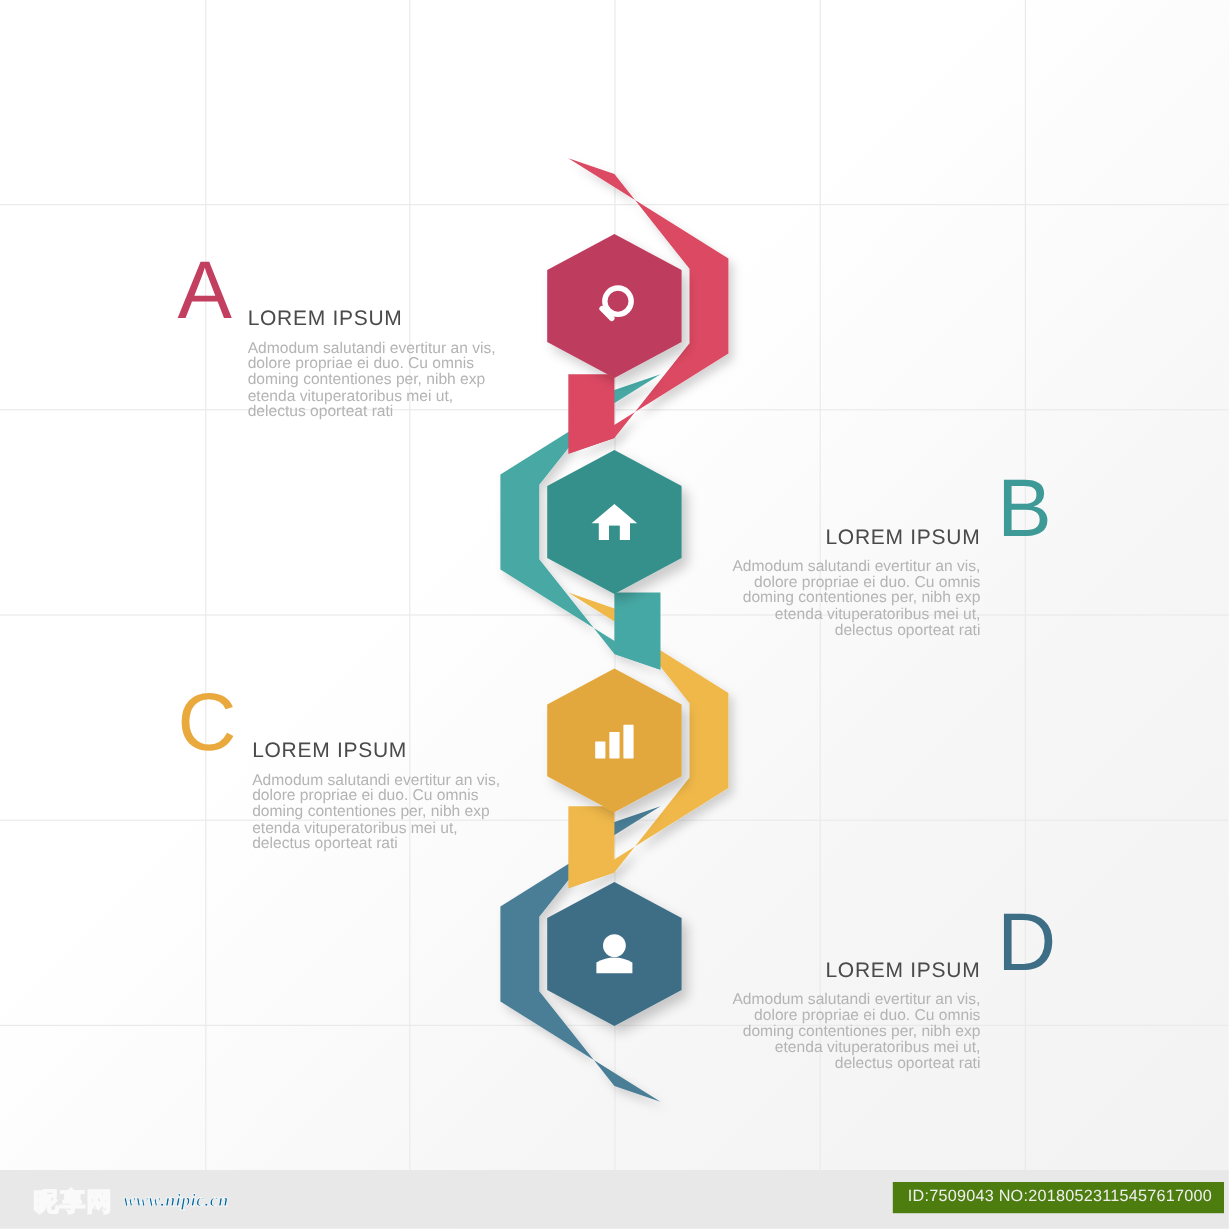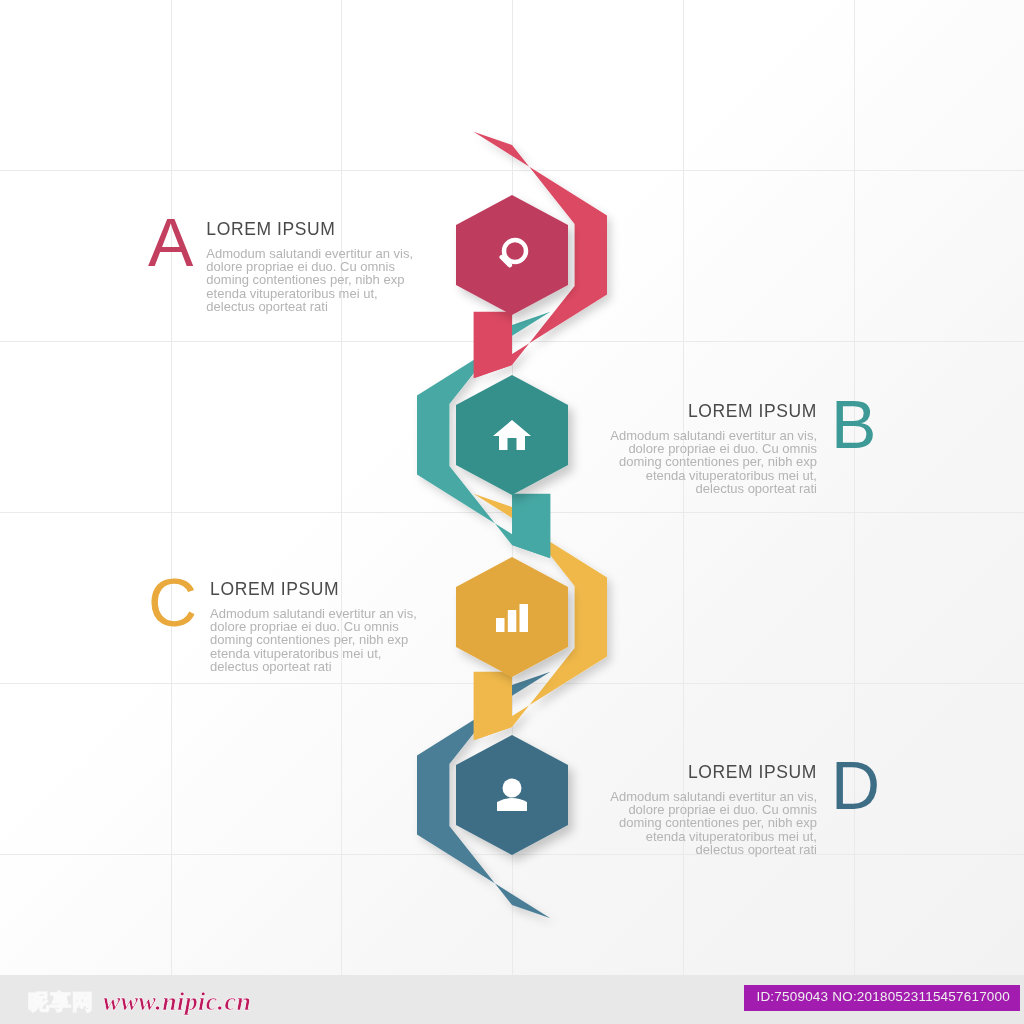--- a/index.html
+++ b/index.html
@@ -28,21 +28,21 @@
   
   .entry { position:absolute; display:flex; align-items:flex-start; }
   .entry-letter {
     font-size:68px;
     line-height:58px;
     font-weight:400;
     letter-spacing:-1px;
     margin-right:14px;
     font-family:"Liberation Sans", sans-serif;
   }
-  .entry-body { padding-top:6px; }
+  .entry-body { padding-top:6px;margin-top:36px; }
   .entry-title {
     font-size:17.5px;
     letter-spacing:0.6px;
     color:#4a4a4a;
     font-weight:400;
     margin-bottom:7px;
     white-space:nowrap;
   }
   .entry-desc {
     font-size:13px;
@@ -66,28 +66,28 @@
     position:absolute; left:0; top:975px; width:1024px; height:49px;
     background:#e8e8e8;
   }
   #watermark { position:absolute; left:28px; top:12px; display:flex; align-items:center; }
   .wm-cn {
     font-size:21px; color:#e8e8e8; letter-spacing:1px;
     -webkit-text-stroke:1.3px #fafafa;
     font-family:"DejaVu Sans", sans-serif; font-weight:700;
   }
   .wm-url {
-    font-size:26px; color:#be185d; font-style:italic; font-weight:700;
+    font-size:15px; color:#0369a1; font-style:italic; font-weight:700;
     margin-left:9px; letter-spacing:0.4px;
     -webkit-text-stroke:0.7px #fafafa;
     font-family:"Liberation Serif", serif;
   }
   #idbar {
     position:absolute; right:4px; top:10px; height:26px;
-    background:#a21caf; color:#efefef;
+    background:#4d7c0f; color:#efefef;
     font-size:13.5px; letter-spacing:0.2px;
     padding:4px 10px 12px 12px;
     font-family:"Liberation Sans", sans-serif;
     margin-left:24px;
   }
 </style>
 </head>
 <body>
 
 <div id="canvas"></div>

